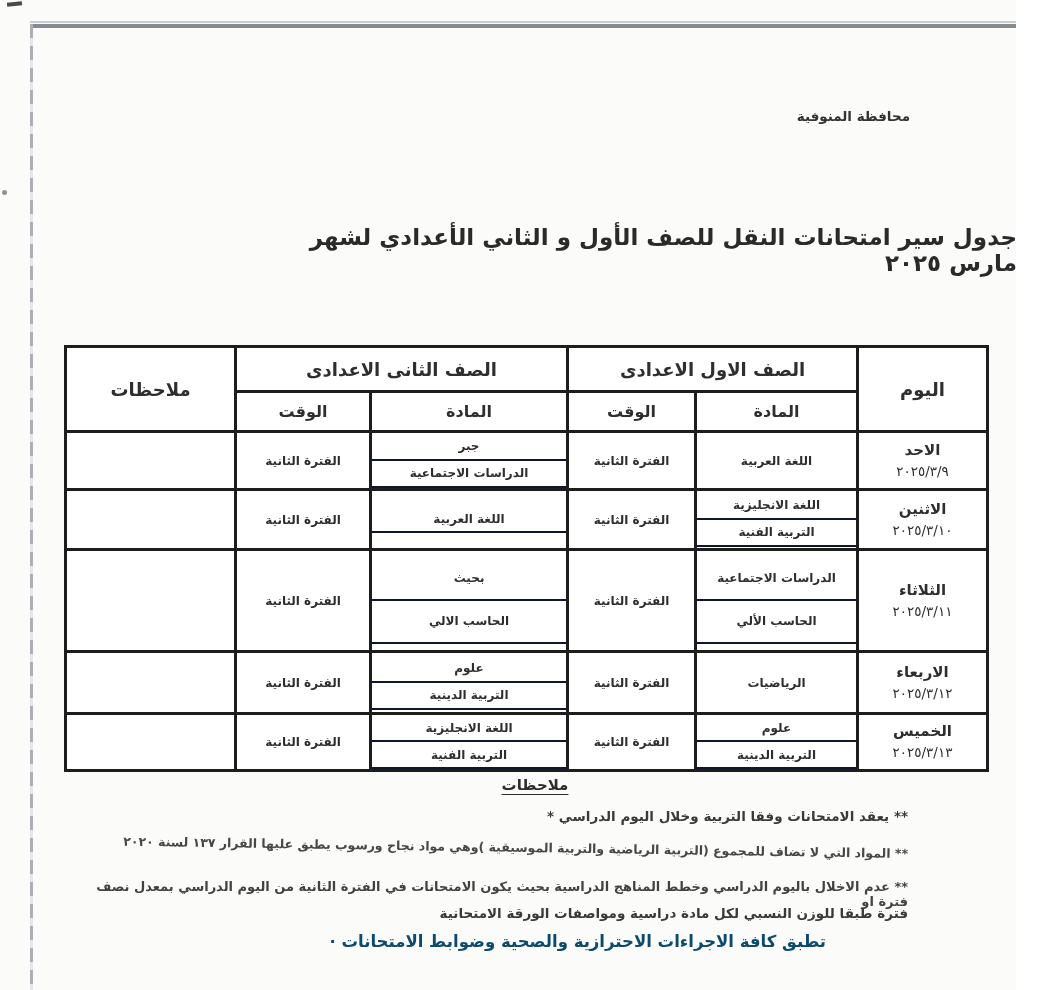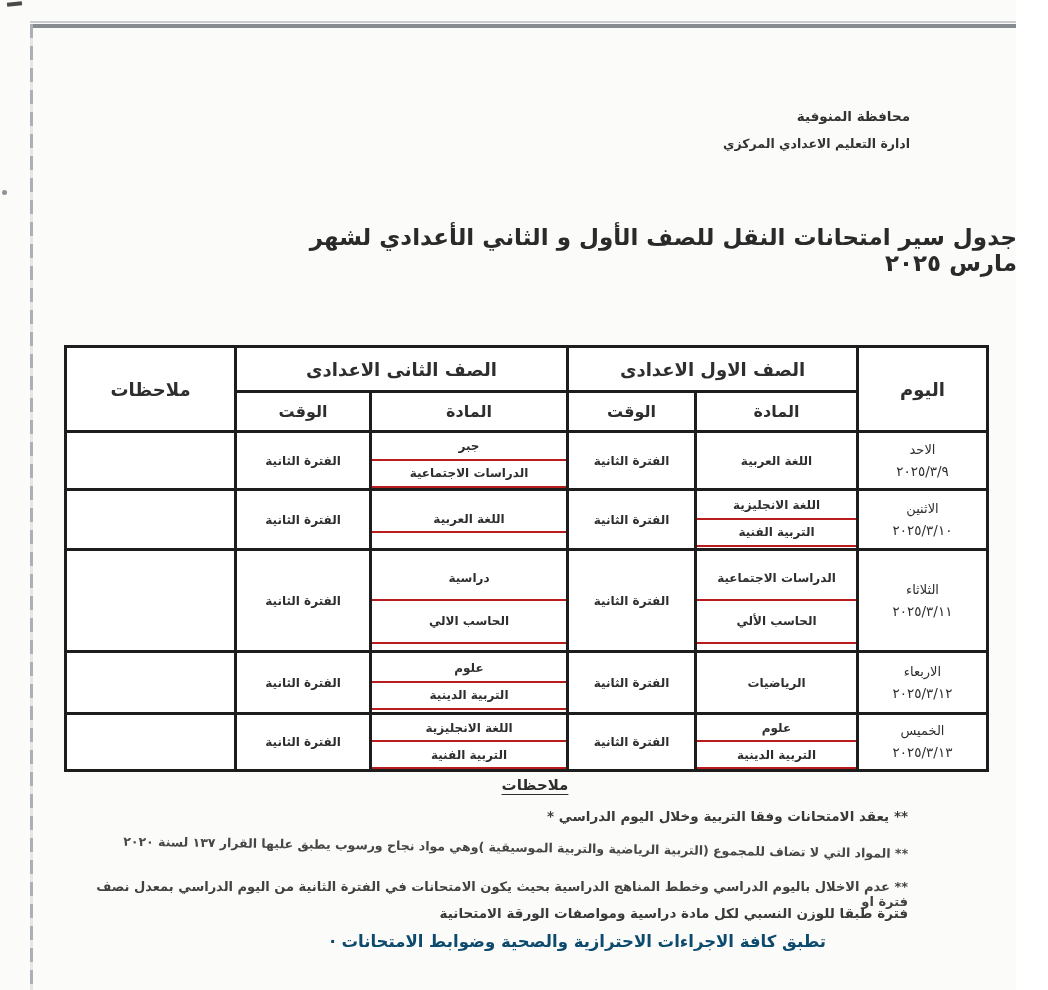--- a/index.html
+++ b/index.html
@@ -35,27 +35,27 @@
     direction:rtl;background:#fff;
   }
   table.sched th,table.sched td{border:3px solid #1d1d1d;padding:0;vertical-align:middle;}
   th.group{font-size:18px;font-weight:bold;text-align:center;}
   th.sub{font-size:16px;font-weight:bold;text-align:center;}
   th.side{font-size:18px;font-weight:bold;text-align:center;vertical-align:top;padding-top:10px;}
   tr.h1{height:45px;} tr.h2{height:40px;}
   tr.r0{height:58px;} tr.r1{height:60px;} tr.r2{height:102px;} tr.r3{height:62px;} tr.r4{height:56px;}
 
   td.day-cell{text-align:center;vertical-align:top;padding-top:9px;}
-  .day-name{font-size:13px;font-weight:normal;line-height:20px;}
+  .day-name{font-size:15px;font-weight:bold;line-height:20px;}
   .day-date{font-size:13.5px;font-weight:normal;letter-spacing:2px;line-height:22px;}
 
   td.sub-cell{vertical-align:top;}
   .se{height:25px;display:flex;align-items:center;justify-content:center;
       font-size:12px;font-weight:bold;}
-  .se.boxed{border-bottom:2px solid #b91c1c;}
+  .se.boxed{border-bottom:2px solid #0f172a;}
   tr.r2 .se{height:41px;}
 
   td.time-cell{text-align:center;font-size:12px;font-weight:bold;}
   td.notes-cell{background:#fff;}
 
   
   .notes-heading{
     position:absolute;top:776px;left:453px;width:164px;text-align:center;
     direction:rtl;font-size:15px;font-weight:bold;text-decoration:underline;
     text-underline-offset:4px;
@@ -75,21 +75,20 @@
 <div class="page">
 
   <div class="scan-top-edge2"></div>
   <div class="scan-top-edge"></div>
   <div class="scan-left-edge"></div>
   <div class="scan-corner-mark"></div>
   <div class="scan-speck"></div>
 
   <div class="agency">
     <div>محافظة المنوفية</div>
-    <div class="small">ادارة التعليم الاعدادي المركزي</div>
   </div>
 
   <div class="doc-title">جدول سير امتحانات النقل للصف الأول و الثاني الأعدادي لشهر مارس ٢٠٢٥</div>
 
   <table class="sched">
     <colgroup>
       <col style="width:130px">
         <col style="width:162px">
         <col style="width:128px">
       <col style="width:197px">
@@ -148,21 +147,21 @@
       <td class="day-cell">
         <div class="day-name">الثلاثاء</div>
         <div class="day-date">٢٠٢٥/٣/١١</div>
       </td>
       <td class="sub-cell">
         <div class="se boxed">الدراسات الاجتماعية</div>
         <div class="se boxed">الحاسب الألي</div>
       </td>
       <td class="time-cell">الفترة الثانية</td>
       <td class="sub-cell">
-        <div class="se boxed">دراسية</div>
+        <div class="se boxed">بحيث</div>
         <div class="se boxed">الحاسب الالي</div>
       </td>
       <td class="time-cell">الفترة الثانية</td>
       <td class="notes-cell"></td>
     </tr>
 
     <tr class="r3">
       <td class="day-cell">
         <div class="day-name">الاربعاء</div>
         <div class="day-date">٢٠٢٥/٣/١٢</div>

